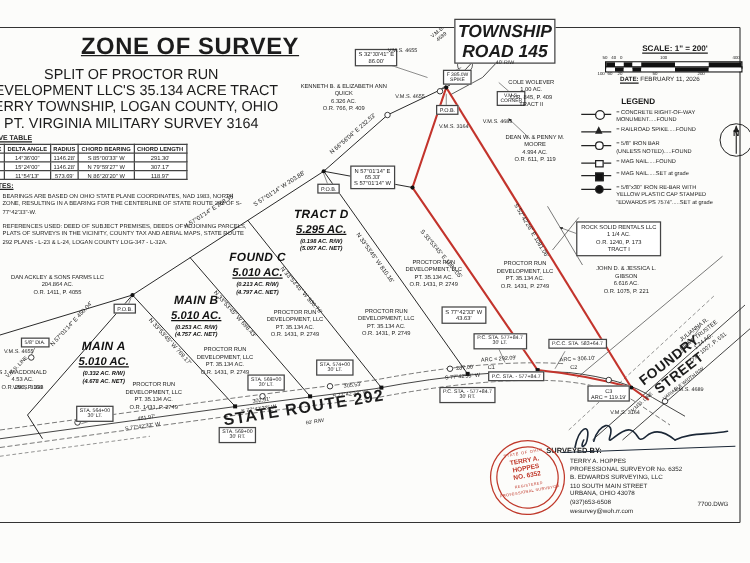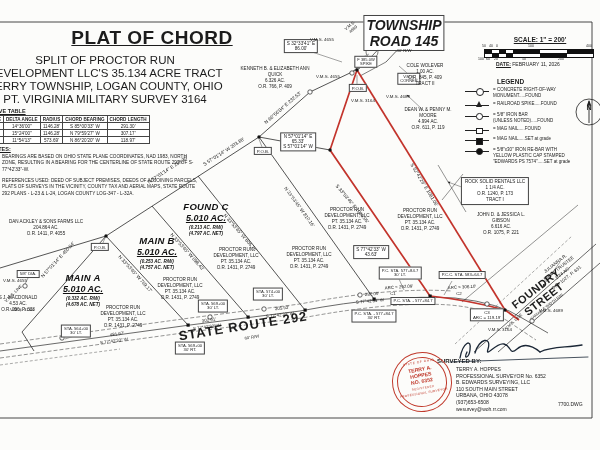--- a/index.html
+++ b/index.html
@@ -157,21 +157,21 @@
           <circle cx="383" cy="43" r="2.2"></circle>
       </g>
     </g>
 
     <g stroke="#222" fill="none">
       <circle cx="589" cy="112" r="13" stroke-width="0.8"></circle>
       <line x1="589" y1="123" x2="589" y2="101" stroke-width="0.9" marker-end="url(#ah)"></line>
     </g>
   </svg>
 
-  <div class="hdr-title">PLAT OF CHORD</div>
+  <div class="hdr-title">ZONE OF SURVEY</div>
   <div class="hdr-sub">SPLIT OF PROCTOR RUN
 DEVELOPMENT LLC'S 35.134 ACRE TRACT
 PERRY TOWNSHIP, LOGAN COUNTY, OHIO
 PT. VIRGINIA MILITARY SURVEY 3164</div>
 
   <div class="ctable-wrap">
     <div class="ctable-title">CURVE TABLE</div>
     <table class="ctable">
         <thead>
           <tr id="ct-head">
@@ -465,13 +465,19 @@
       <div class="tacres">5.010 AC.</div>
       <div class="tsub">(0.253 AC. R/W)</div>
       <div class="tsub">(4.757 AC. NET)</div>
     </div>
     <div class="tract" style="left: 206px; top: 201px; transform: translate(-50%, 0px);">
       <div class="tname">FOUND C</div>
       <div class="tacres">5.010 AC.</div>
       <div class="tsub">(0.213 AC. R/W)</div>
       <div class="tsub">(4.797 AC. NET)</div>
     </div>
+    <div class="tract" style="left: 257px; top: 166px; transform: translate(-50%, 0px);">
+      <div class="tname">TRACT D</div>
+      <div class="tacres">5.295 AC.</div>
+      <div class="tsub">(0.198 AC. R/W)</div>
+      <div class="tsub">(5.097 AC. NET)</div>
+    </div>
   </div>
 
 </body></html>

